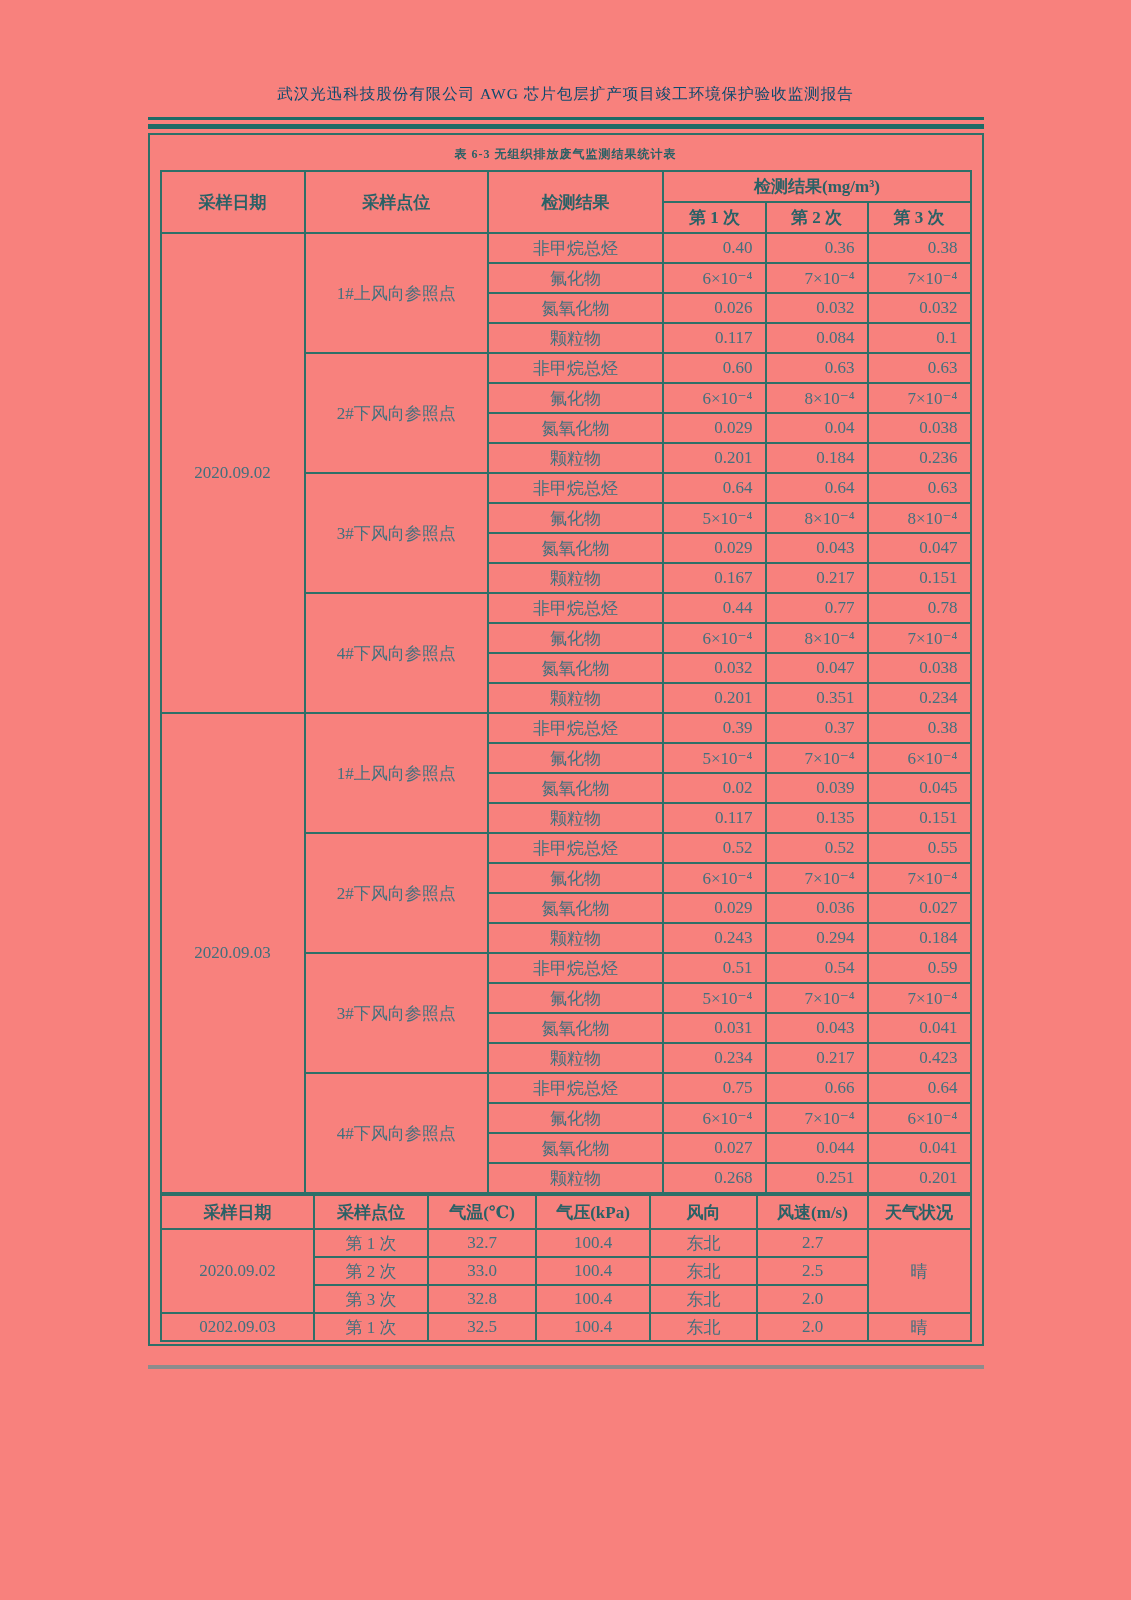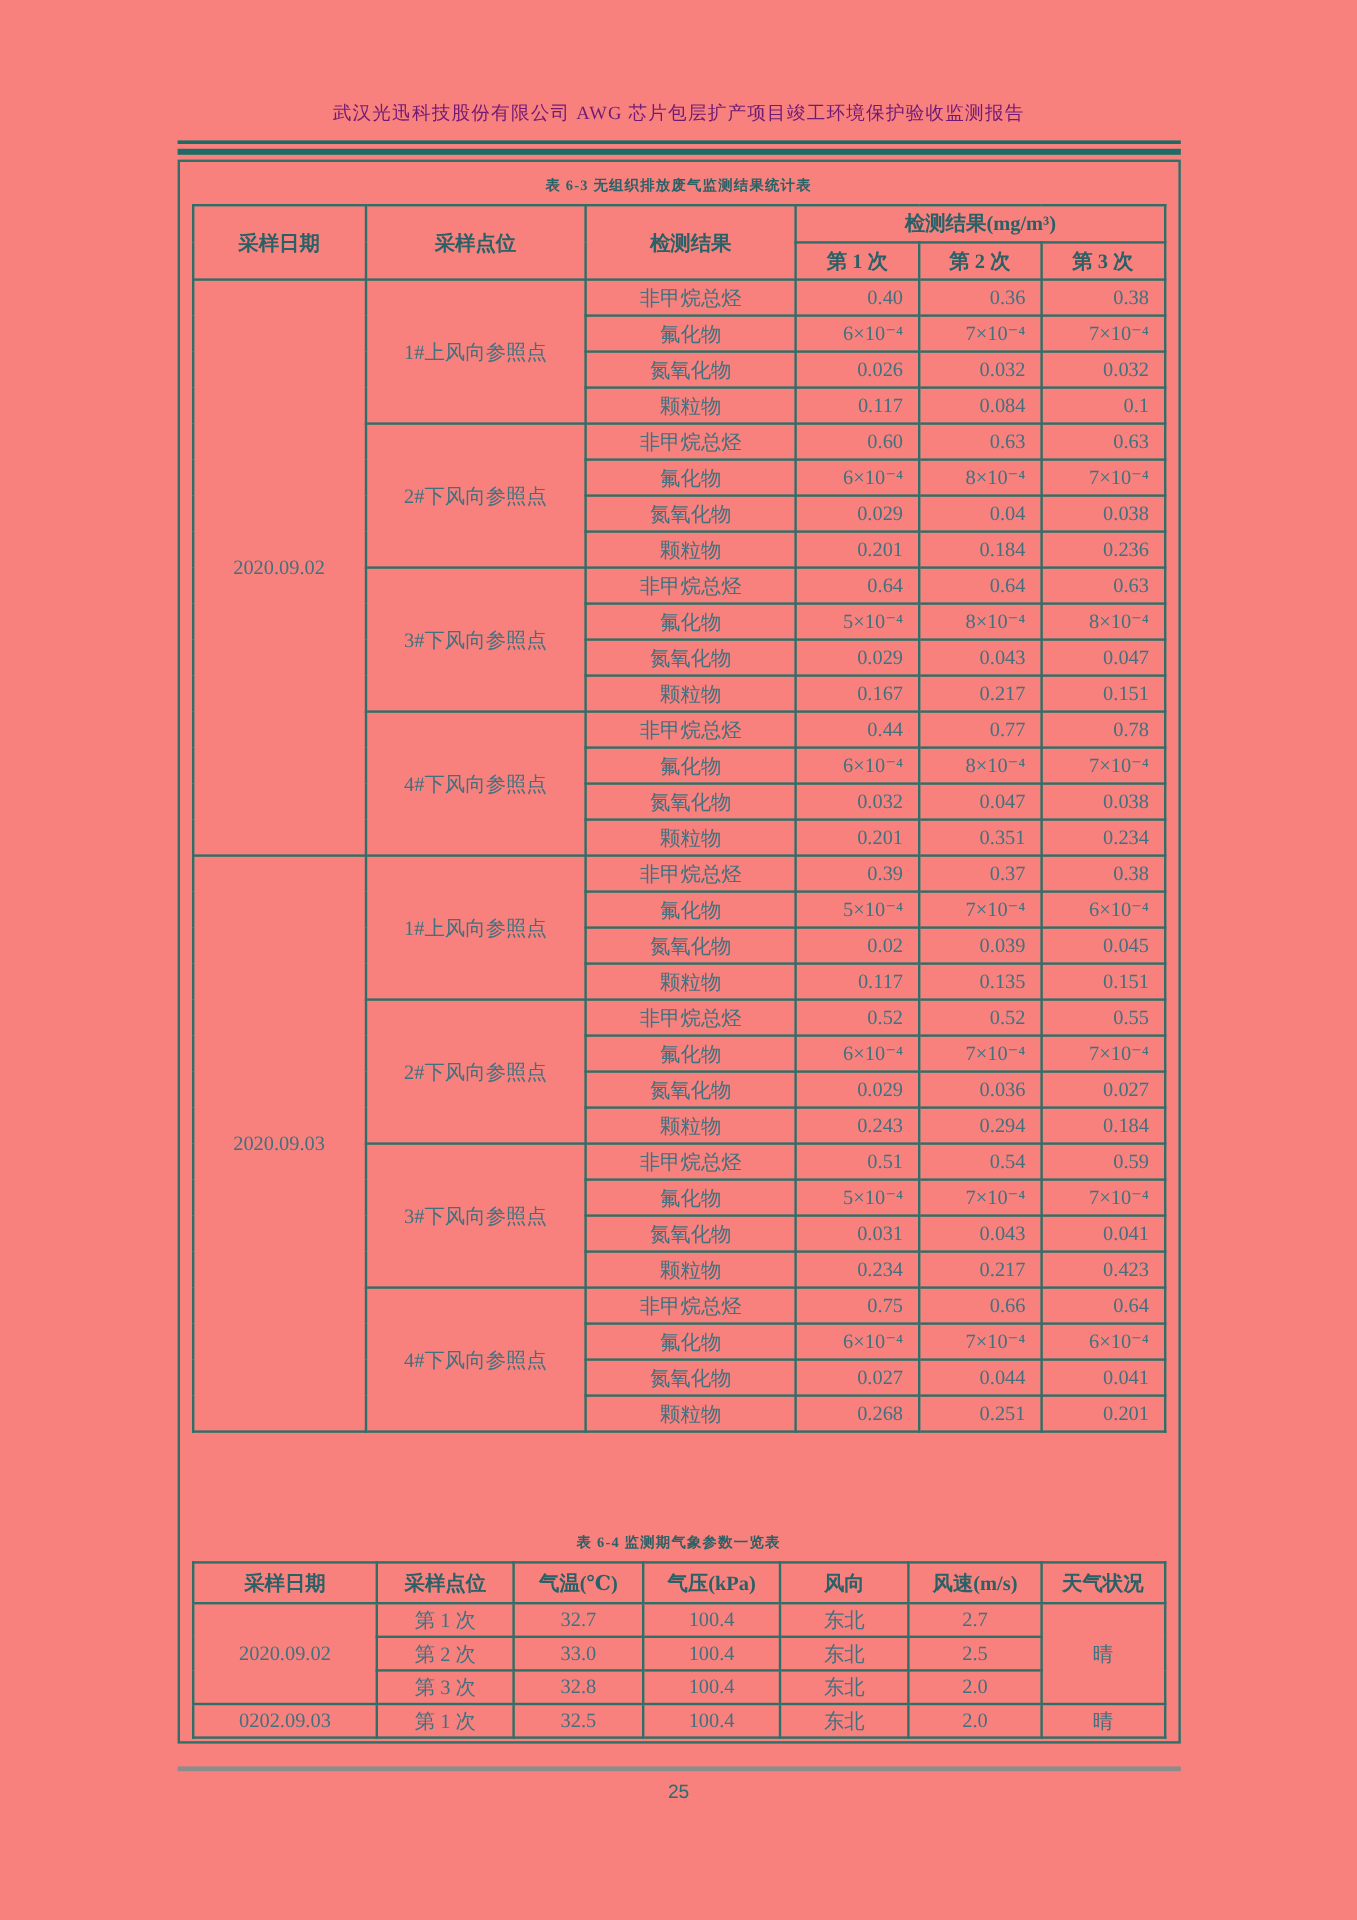--- a/index.html
+++ b/index.html
@@ -10,21 +10,21 @@
     font-family: "Liberation Serif", "DejaVu Serif", serif;
     color: #42707e;
   }
   .sheet { width: 836px; margin: 0 auto; position: relative; }
 
   .doc-header-title {
     margin-top: 84px;
     text-align: center;
     font-size: 15.5px;
     letter-spacing: 1px;
-    color: #701a75;
+    color: #0c4a6e;
     white-space: nowrap;
   }
   .double-rule {
     margin-top: 12px;
     height: 4px;
     border-top: 3px solid #1e6b66;
     border-bottom: 5px solid #1e6b66;
   }
   .content-frame {
     margin-top: 4px;
@@ -312,21 +312,20 @@
           </tr>
           <tr>
             <td>颗粒物</td>
             <td class="c-num">0.268</td>
             <td class="c-num">0.251</td>
             <td class="c-num">0.201</td>
           </tr>
         </tbody>
     </table>
 
-    <div class="tbl-title t2">表 6-4 监测期气象参数一览表</div>
 
     <table class="tbl tbl2">
       <colgroup>
         <col style="width:19%">
           <col style="width:14%">
           <col style="width:13.4%">
         <col style="width:14%">
           <col style="width:13.3%">
           <col style="width:13.6%">
           <col style="width:12.7%">
@@ -374,15 +373,14 @@
             <td>东北</td>
             <td>2.0</td>
             <td rowspan="1">晴</td>
           </tr>
         </tbody>
     </table>
 
   </div>
 
   <div class="footer-rule"></div>
-  <div class="page-number">25</div>
 
 </div>
 
 </body></html>

